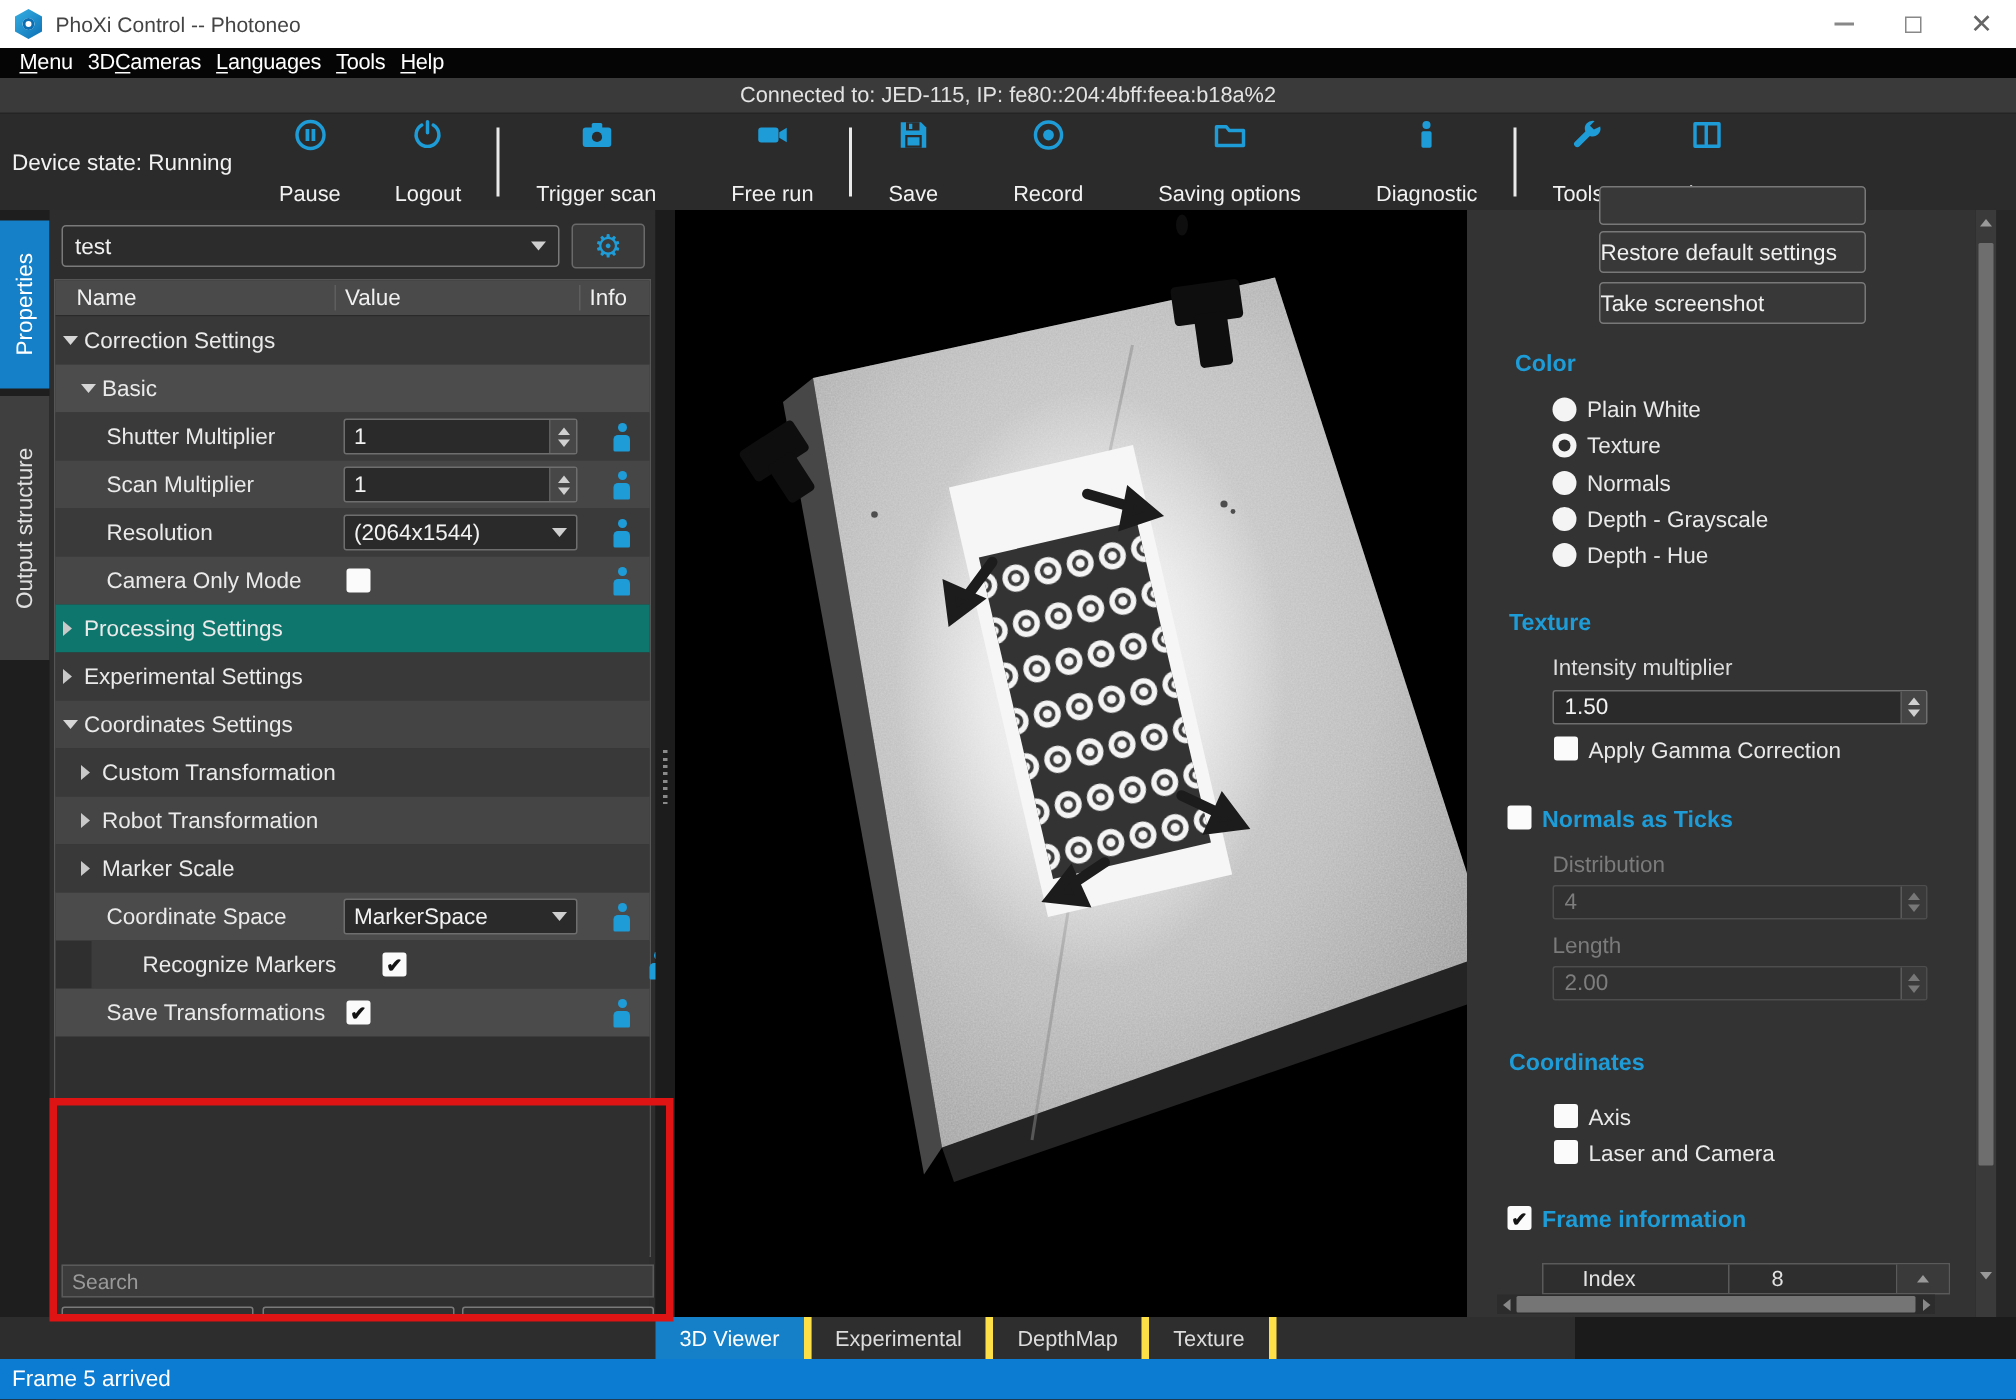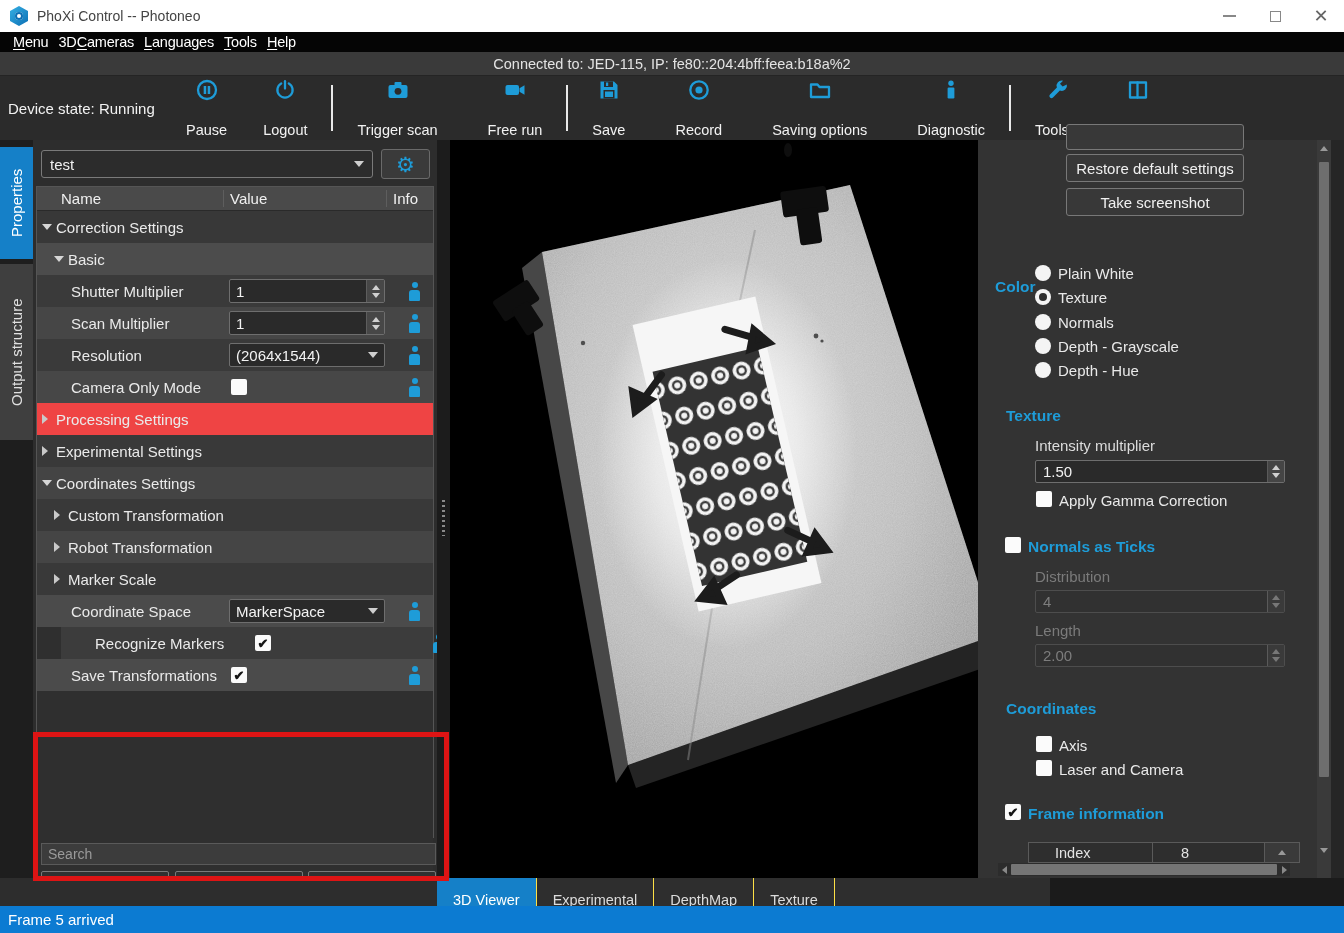--- a/index.html
+++ b/index.html
@@ -46,21 +46,21 @@
   
   .lpanel { position:absolute; left:33px; top:0; width:404px; height:768px; background:#2d2d2d; }
   .combo { position:absolute; left:8px; top:10px; width:332px; height:28px; background:#2c2c2c; border:1px solid #7a7a7a; border-radius:3px;
            display:flex; align-items:center; padding:0 8px; color:#f0f0f0; }
   .caret { margin-left:auto; width:0; height:0; border-left:5px solid transparent; border-right:5px solid transparent; border-top:6px solid #cfcfcf; }
   .gearbtn { position:absolute; left:348px; top:9px; width:49px; height:30px; background:#3a3a3a; border:1px solid #6a6a6a; border-radius:3px;
              display:flex; align-items:center; justify-content:center; }
   .gear { color:#1e9cd8; font-size:21px; line-height:1; }
   .ptable { position:absolute; left:3px; top:46px; width:398px; height:652px; border:1px solid #555; background:#2f2f2f; }
   .phead { height:24px; background:#4a4a4a; display:flex; align-items:center; font-size:15px; color:#f0f0f0; border-bottom:1px solid #2a2a2a; }
-  .phead .c1 { padding-left:24px; width:187px; border-right:1px solid #5e5e5e; }
+  .phead .c1 { padding-left:14px; width:187px; border-right:1px solid #5e5e5e; }
   .phead .c2 { padding-left:6px; width:163px; border-right:1px solid #5e5e5e; }
   .phead .c3 { padding-left:6px; flex:1; }
   .prow { position:relative; height:32px; display:flex; align-items:center; font-size:15px; color:#eaeaea; }
   .tri-d { width:0; height:0; border-left:5px solid transparent; border-right:5px solid transparent; border-top:6px solid #d6d6d6; }
   .tri-r { width:0; height:0; border-top:5px solid transparent; border-bottom:5px solid transparent; border-left:6px solid #c9c9c9; }
   .a0 { position:absolute; left:5px; }  .l0 { position:absolute; left:19px; }
   .a1 { position:absolute; left:17px; } .l1 { position:absolute; left:31px; }
   .l2 { position:absolute; left:34px; }
   .vctl { position:absolute; left:192px; width:156px; height:24px; background:#2a2a2a; border:1px solid #6e6e6e; border-radius:2px;
           display:flex; align-items:center; padding:0 6px; color:#f2f2f2; }
@@ -81,28 +81,28 @@
                color:#e8e8e8; font-size:14px; padding:0 6px; font-family:"Liberation Sans",sans-serif; }
   .searchbox::placeholder { color:#9a9a9a; }
   .lbtn { position:absolute; top:731px; height:26px; width:128px; background:#313131; border:1px solid #7a7a7a; border-radius:2px;
           color:#f0f0f0; font-size:15px; display:flex; align-items:center; justify-content:center; }
   
   .splitgap { position:absolute; left:437px; top:0; width:13px; height:768px; background:#1c1c1c; }
   .grip { position:absolute; left:5px; top:360px; width:3px; height:36px;
           background:repeating-linear-gradient(#8a8a8a 0 2px, transparent 2px 5px); }
   .viewer { position:absolute; left:450px; top:0; width:528px; height:738px; background:#000; }
   .viewtabs { position:absolute; left:437px; top:738px; width:613px; height:30px; background:#2e2e2e; display:flex; }
-  .vt { height:30px; display:flex; align-items:flex-end; justify-content:center; padding:0 16px; font-size:14.5px; color:#dcdcdc; border-right:1px solid #fde047; }
+  .vt { height:30px; display:flex; align-items:center; justify-content:center; padding:0 16px; font-size:14.5px; color:#dcdcdc; border-right:5px solid #fde047; }
   .vt.active { background:#1580c8; color:#fff; }
   .belowtabs-left { position:absolute; left:0; top:738px; width:437px; height:30px; background:#2d2d2d; }
   .belowtabs-right { position:absolute; left:1050px; top:738px; width:294px; height:30px; background:#1b1b1b; }
   
   .rpanel { position:absolute; left:978px; top:0; width:339px; height:768px; background:#333333; }
   .rbtn { position:absolute; left:88px; width:178px; height:28px; background:#383838; border:1px solid #787878; border-radius:3px;
-          display:flex; align-items:center; justify-content:center; color:#f0f0f0; font-size:15px; }
+          display:flex; align-items:center; justify-content:flex-start; color:#f0f0f0; font-size:15px; }
   .rbtn.partial { top:-16px; height:26px; }
   .rsect { position:absolute; color:#1e9cd8; font-weight:bold; font-size:15.5px; }
   .radio { position:absolute; width:16px; height:16px; border-radius:50%; background:#f4f4f4; }
   .radio.checked::after { content:""; position:absolute; left:4px; top:4px; width:8px; height:8px; border-radius:50%; background:#2e2e2e; }
   .rlabel { position:absolute; color:#e9e9e9; font-size:15px; }
   .rlabel.dim, .rsub.dim { color:#7b7b7b; }
   .rsub { position:absolute; color:#dcdcdc; font-size:15px; }
   .rspin { position:absolute; left:57px; width:250px; height:23px; background:#2a2a2a; border:1px solid #6e6e6e; border-radius:2px;
            display:flex; align-items:center; padding:0 7px; color:#f2f2f2; }
   .rspin.disabled { background:#313131; border-color:#4d4d4d; color:#7d7d7d; }
@@ -321,21 +321,21 @@
             <span>(2064x1544)</span>
             <span class="caret"></span>
           </div>
         <span class="info-i"></span>
       </div>
       <div class="prow" style="background:#474747;">
         <span class="l2">Camera Only Mode</span>
         <span class="chk off vchk"></span>
         <span class="info-i"></span>
       </div>
-      <div class="prow" style="background:#ef4444;">
+      <div class="prow" style="background:#0f766e;">
         <span class="tri-r a0"></span>
           <span class="l0">Processing Settings</span>
       </div>
       <div class="prow" style="background:#393939;">
         <span class="tri-r a0"></span>
           <span class="l0">Experimental Settings</span>
       </div>
       <div class="prow" style="background:#444444;">
         <span class="tri-d a0"></span>
           <span class="l0">Coordinates Settings</span>
@@ -470,21 +470,21 @@
 
   <div class="rpanel">
     <div class="rbtn partial"></div>
     <div class="rbtn" style="top:14px;">
         <span>Restore default settings</span>
       </div>
     <div class="rbtn" style="top:48px;">
         <span>Take screenshot</span>
       </div>
 
-    <div class="rsect" style="left:17px; top:94px;margin-top:44px;">Color</div>
+    <div class="rsect" style="left:32px; top:94px;">Color</div>
     <span class="radio" style="left:57px; top:125px;"></span>
     <span class="rlabel" style="left:80px; top:125px;">Plain White</span>
     <span class="radio checked" style="left:57px; top:149px;"></span>
     <span class="rlabel" style="left:80px; top:149px;">Texture</span>
     <span class="radio" style="left:57px; top:174px;"></span>
     <span class="rlabel" style="left:80px; top:174px;">Normals</span>
     <span class="radio" style="left:57px; top:198px;"></span>
     <span class="rlabel" style="left:80px; top:198px;">Depth - Grayscale</span>
     <span class="radio" style="left:57px; top:222px;"></span>
     <span class="rlabel" style="left:80px; top:222px;">Depth - Hue</span>

